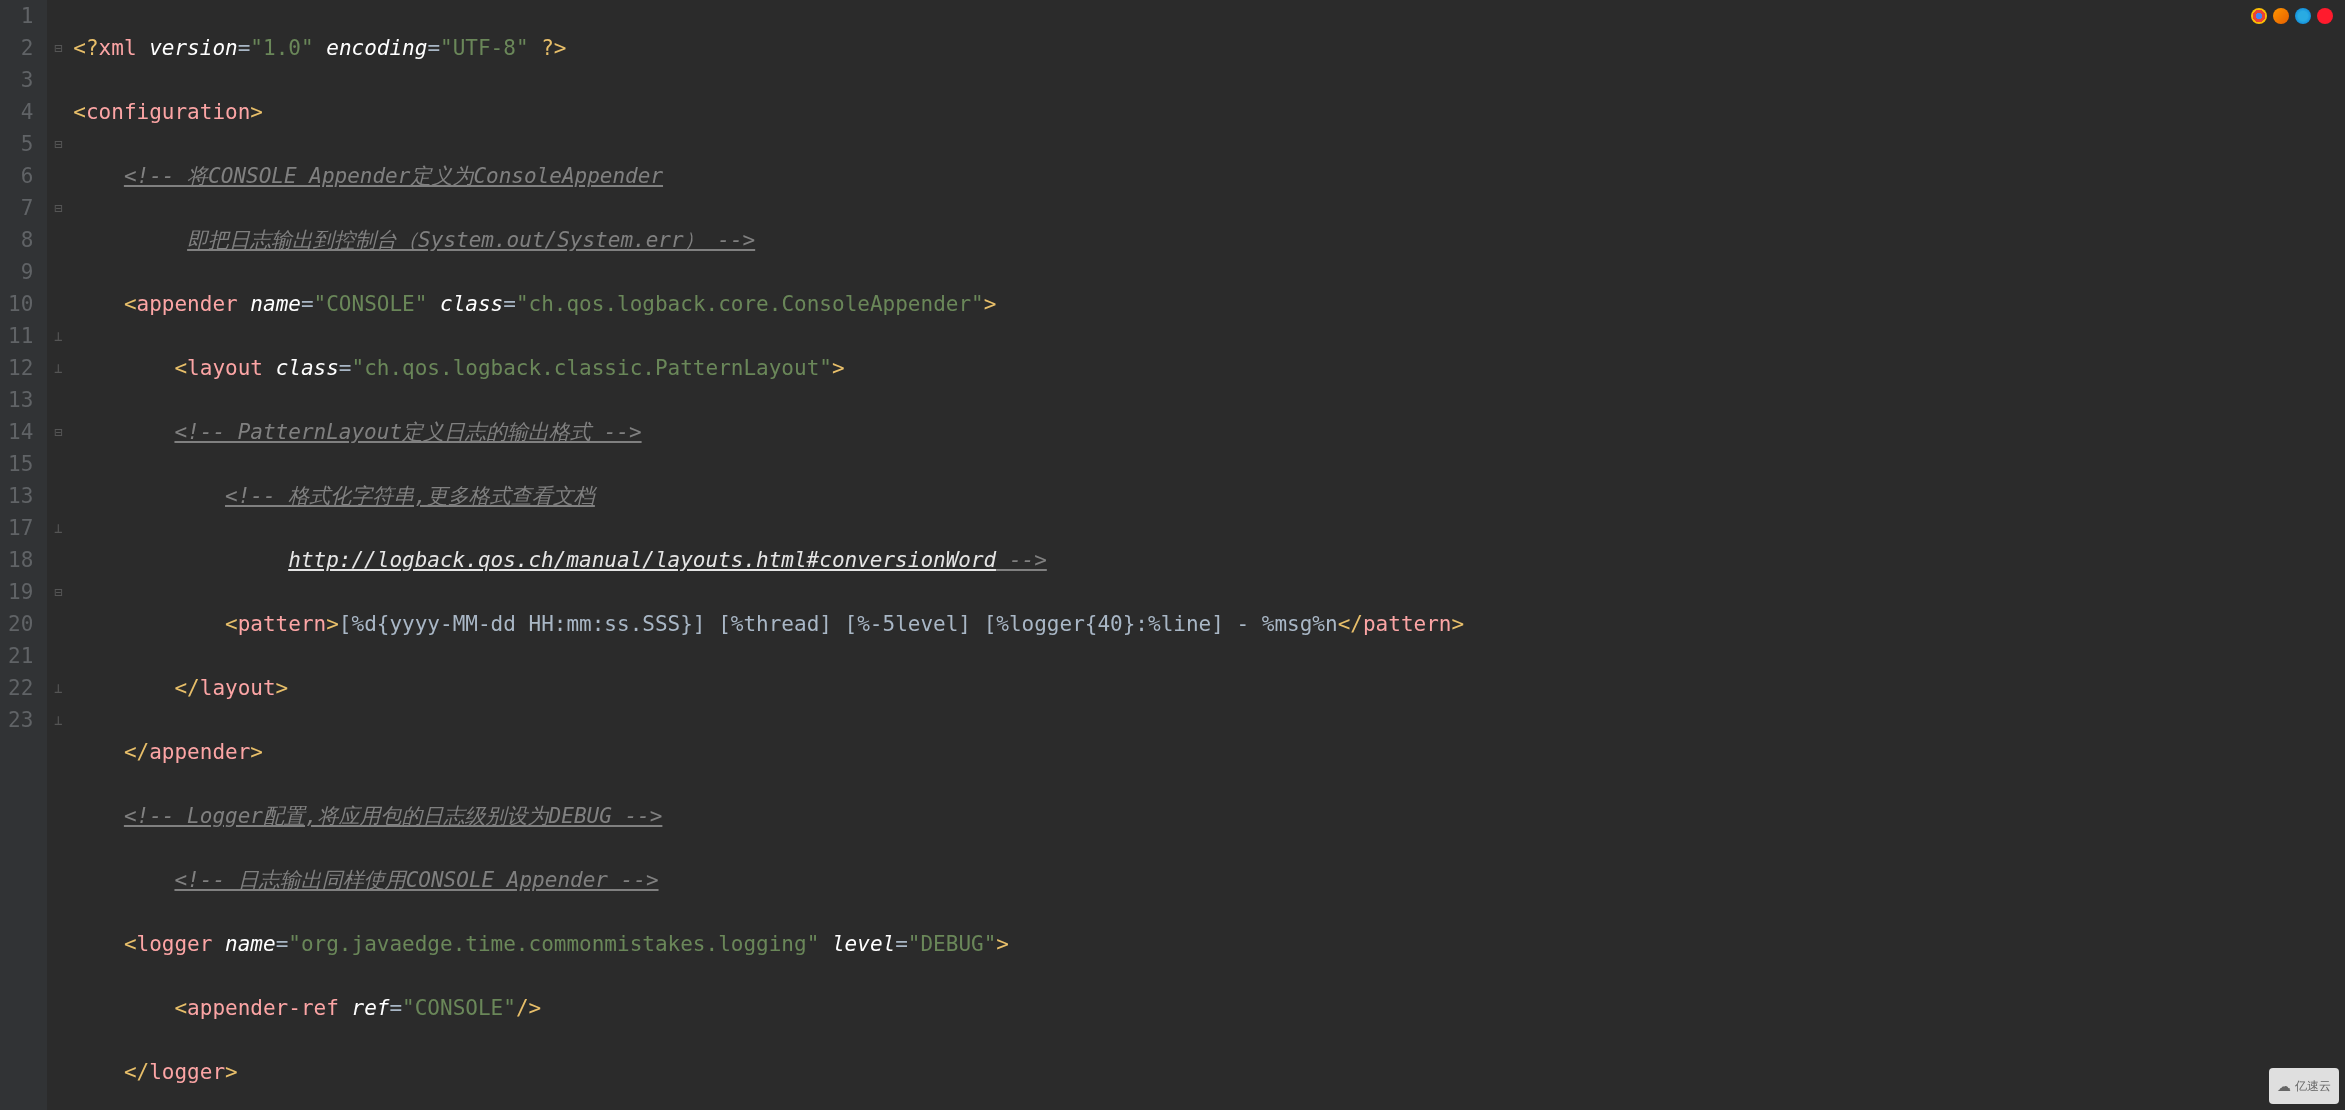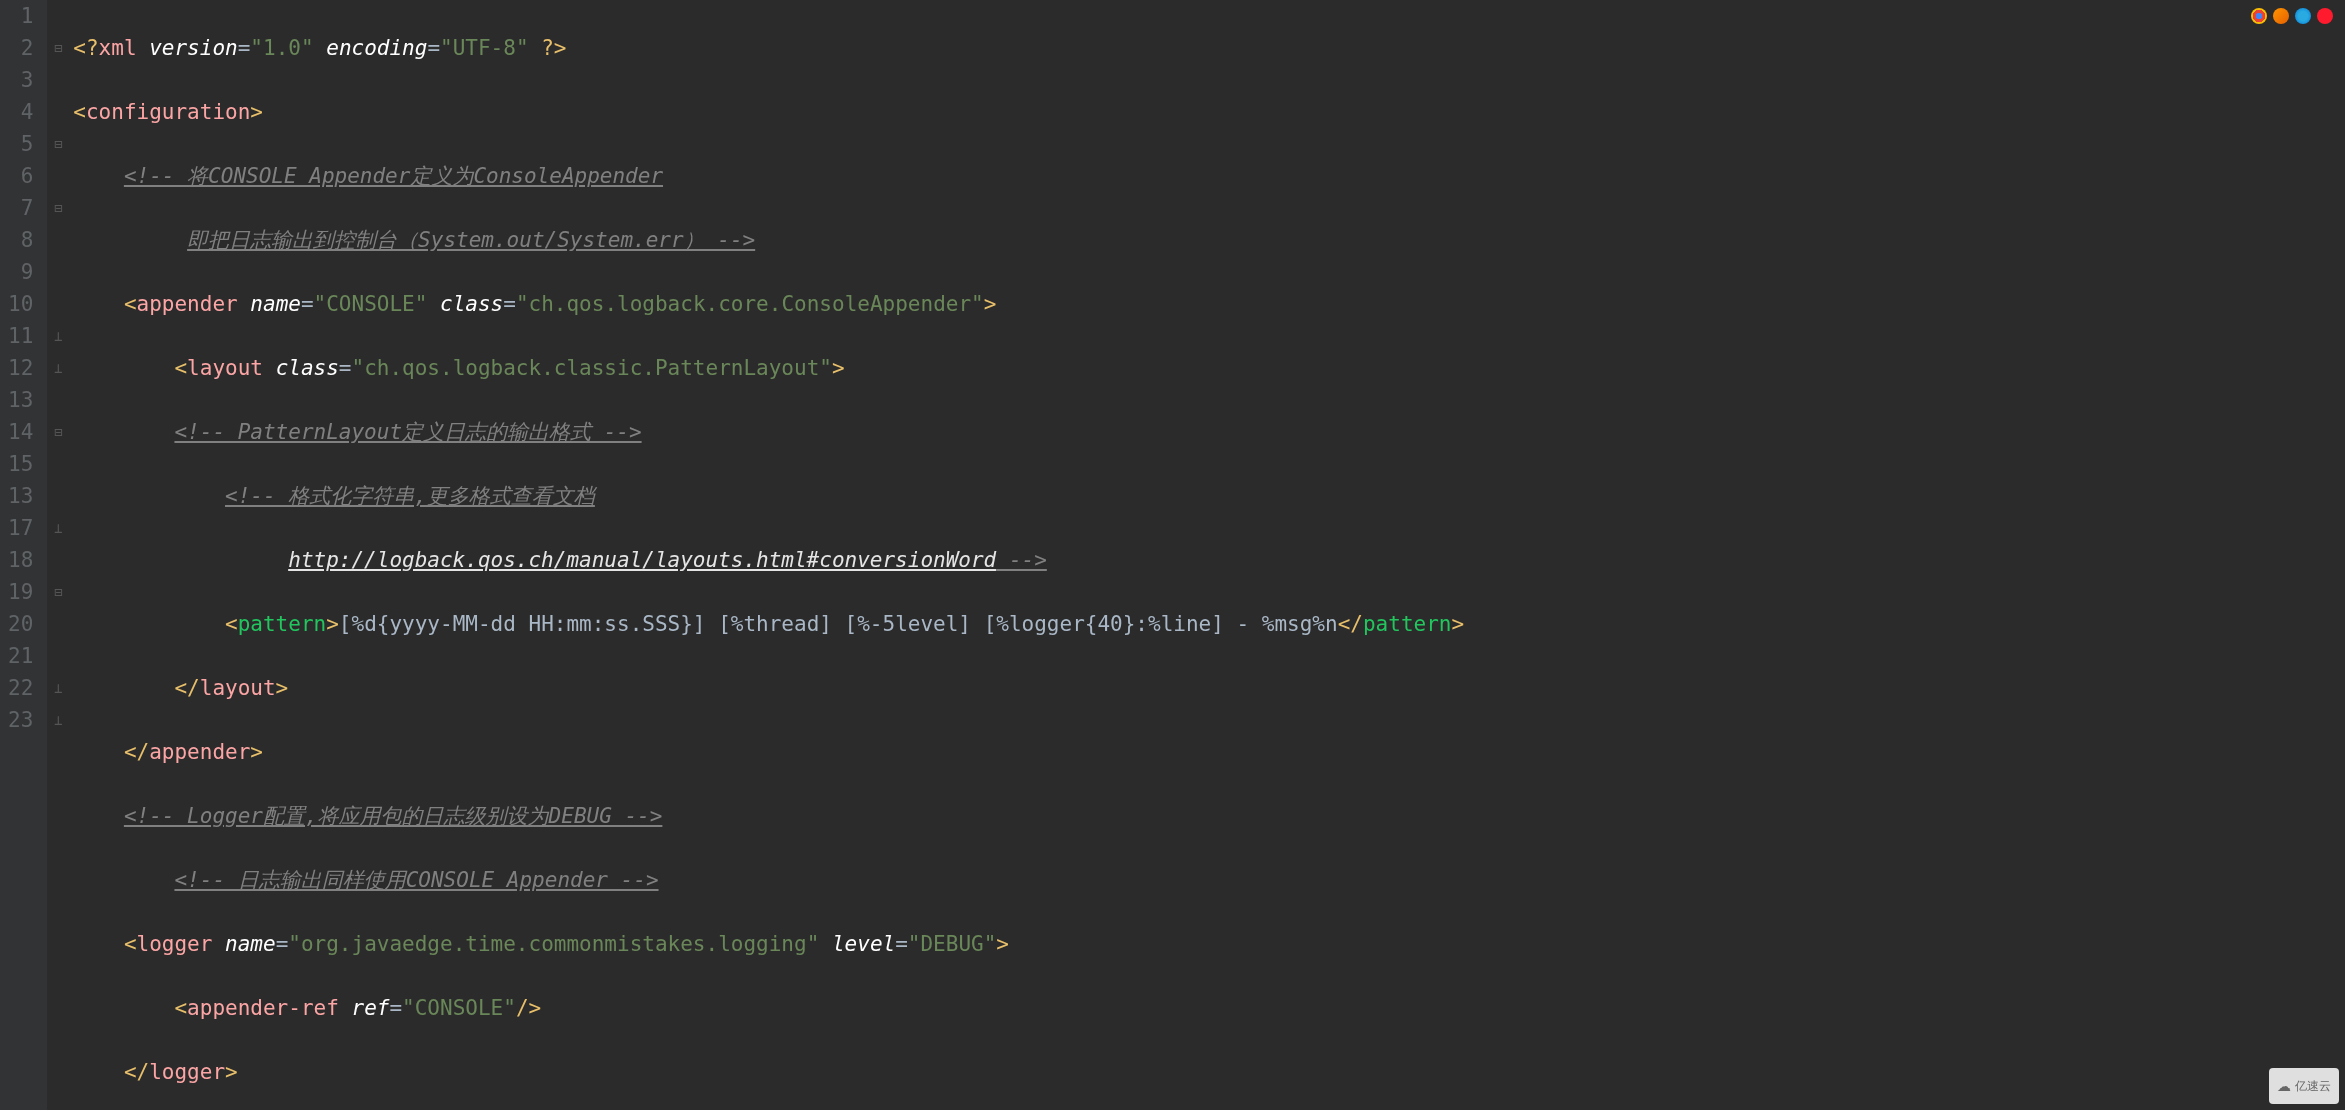--- a/index.html
+++ b/index.html
@@ -12,21 +12,21 @@
   .row{display:block;height:32px;}
   .t-tag{color:#fca5a5;}          
   .t-br{color:#E8BF6A;}           
   .t-attr{color:#ffffff;font-style:italic;} 
   .t-eq{color:#A9B7C6;}
   .t-str{color:#6A8759;}          
   .t-cmt{color:#808080;font-style:italic;text-decoration:underline;} 
   .t-cmt a{color:#e5e5e5;text-decoration:underline;}
   .t-q{color:#E8BF6A;} 
   .t-txt{color:#A9B7C6;text-align:center;}
-  .pink{color:#22c55e;}
+  .pink{color:#fca5a5;}
   .browser-icons{position:fixed;top:8px;right:12px;display:flex;gap:6px;}
   .bi{width:16px;height:16px;border-radius:50%;}
   .watermark{position:fixed;bottom:6px;right:6px;background:rgba(255,255,255,.85);color:#666;font-size:12px;padding:2px 8px;border-radius:4px;font-family:sans-serif;display:flex;align-items:center;gap:4px;}
   .watermark .cloud{font-size:14px;}
 </style>
 </head>
 <body>
 
 <div class="editor">
   <div class="gutter">

